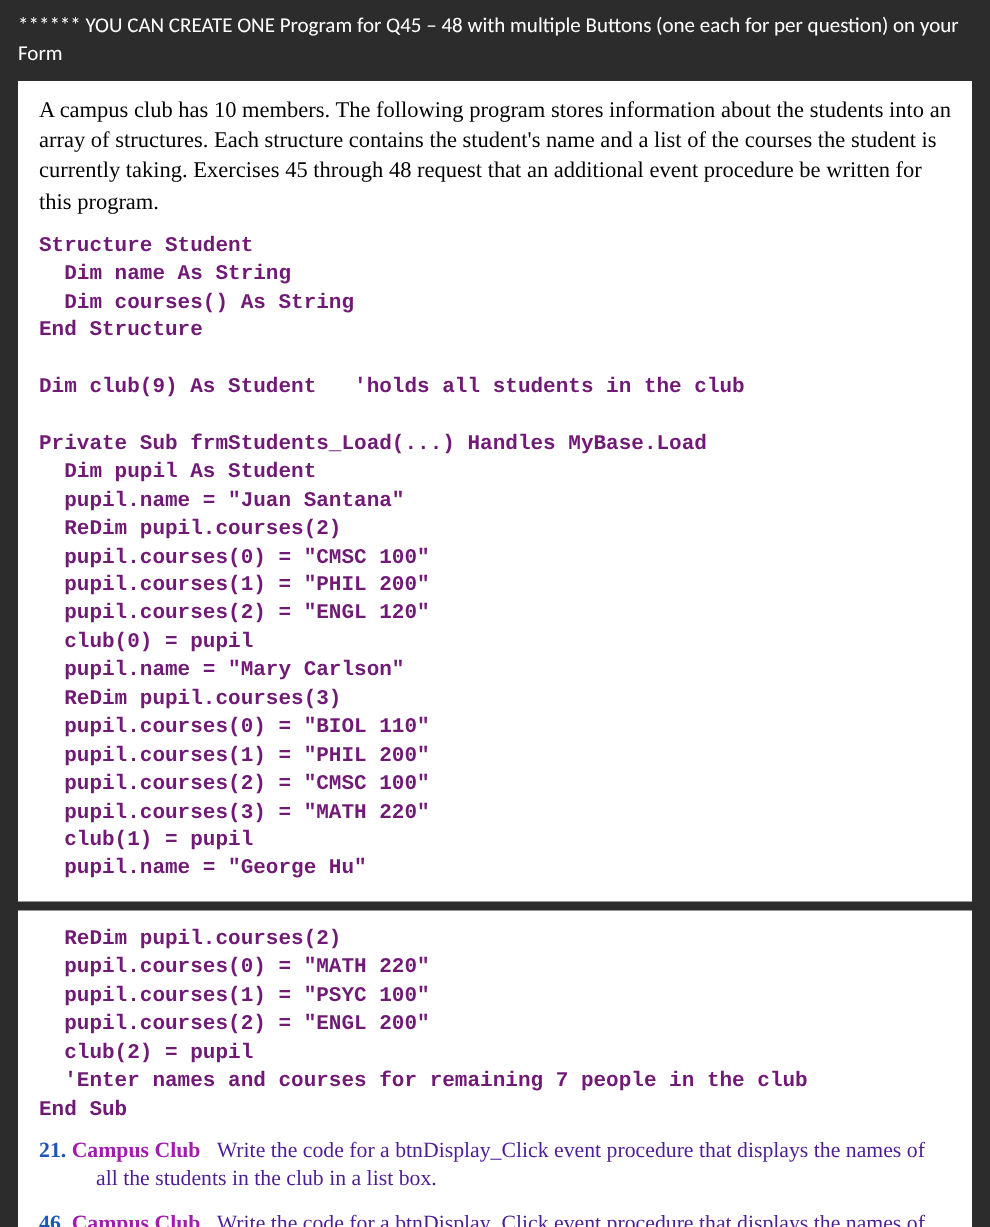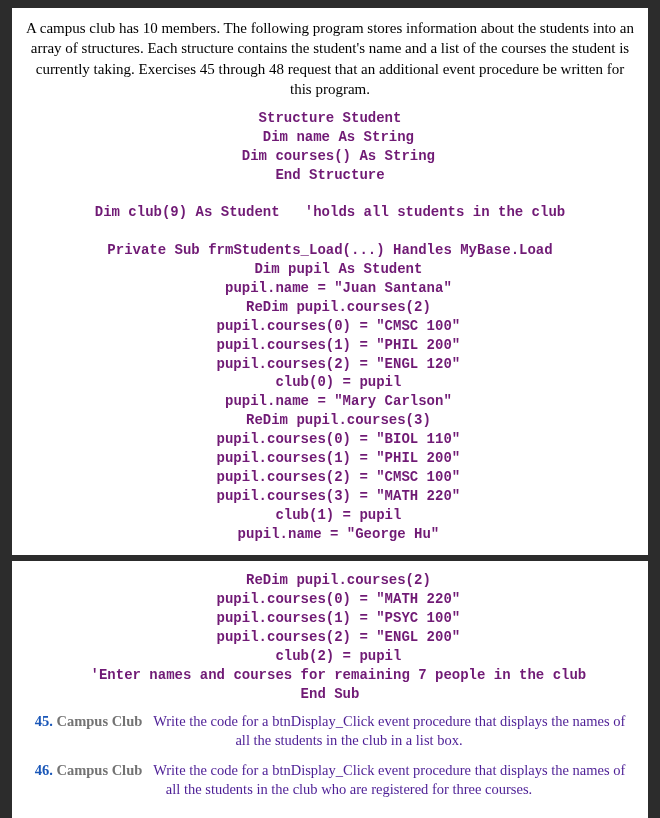--- a/index.html
+++ b/index.html
@@ -23,21 +23,20 @@
   }
   .page {
     background: #fff;
     color: #000;
     padding: 10px 14px 12px 14px;
     margin-bottom: 6px;
     box-sizing: border-box;
     font-family: Georgia, 'Times New Roman', serif;
     font-size: 14px;
     line-height: 1.35;
-    text-align: center;
   }
   .intro {
     font-family: Georgia, 'Times New Roman', serif;
     font-size: 15px;
     margin-bottom: 10px;
   }
   .code {
     font-family: 'Courier New', Courier, monospace;
     font-size: 14px;
     white-space: pre;
@@ -51,30 +50,31 @@
     text-indent: -38px;
     font-family: Georgia, 'Times New Roman', serif;
     font-size: 14.5px;
     line-height: 1.35;
   }
   .ex-num {
     color: #1a57b8;
     font-weight: bold;
   }
   .ex-title {
-    color: #737373;
+    color: #a21caf;
     font-weight: bold;
   }
   .ex-body { color: #4c1d95; }
 </style>
 </head>
 <body>
 
 <div class="outer">
 
+  <div class="header-note">****** YOU CAN CREATE ONE Program for Q45 – 48 with multiple Buttons (one each for per question) on your Form</div>
 
   <div class="page">
     <div class="intro">A campus club has 10 members. The following program stores information about the students into an array of structures. Each structure contains the student's name and a list of the courses the student is currently taking. Exercises 45 through 48 request that an additional event procedure be written for this program.</div>
     <div class="code">Structure Student
   Dim name As String
   Dim courses() As String
 End Structure
 
 Dim club(9) As Student   'holds all students in the club
 
@@ -99,21 +99,21 @@
   <div class="page">
     <div class="code">  ReDim pupil.courses(2)
   pupil.courses(0) = "MATH 220"
   pupil.courses(1) = "PSYC 100"
   pupil.courses(2) = "ENGL 200"
   club(2) = pupil
   'Enter names and courses for remaining 7 people in the club
 End Sub</div>
 
     <div class="exercise">
-      <span class="ex-num">45.</span>
+      <span class="ex-num">21.</span>
       <span class="ex-title">Campus Club</span>&nbsp;&nbsp;&nbsp;<span class="ex-body">Write the code for a btnDisplay_Click event procedure that displays the names of all the students in the club in a list box.</span>
     </div>
     <div class="exercise">
       <span class="ex-num">46.</span>
       <span class="ex-title">Campus Club</span>&nbsp;&nbsp;&nbsp;<span class="ex-body">Write the code for a btnDisplay_Click event procedure that displays the names of all the students in the club who are registered for three courses.</span>
     </div>
 
   </div>
 
 </div>

